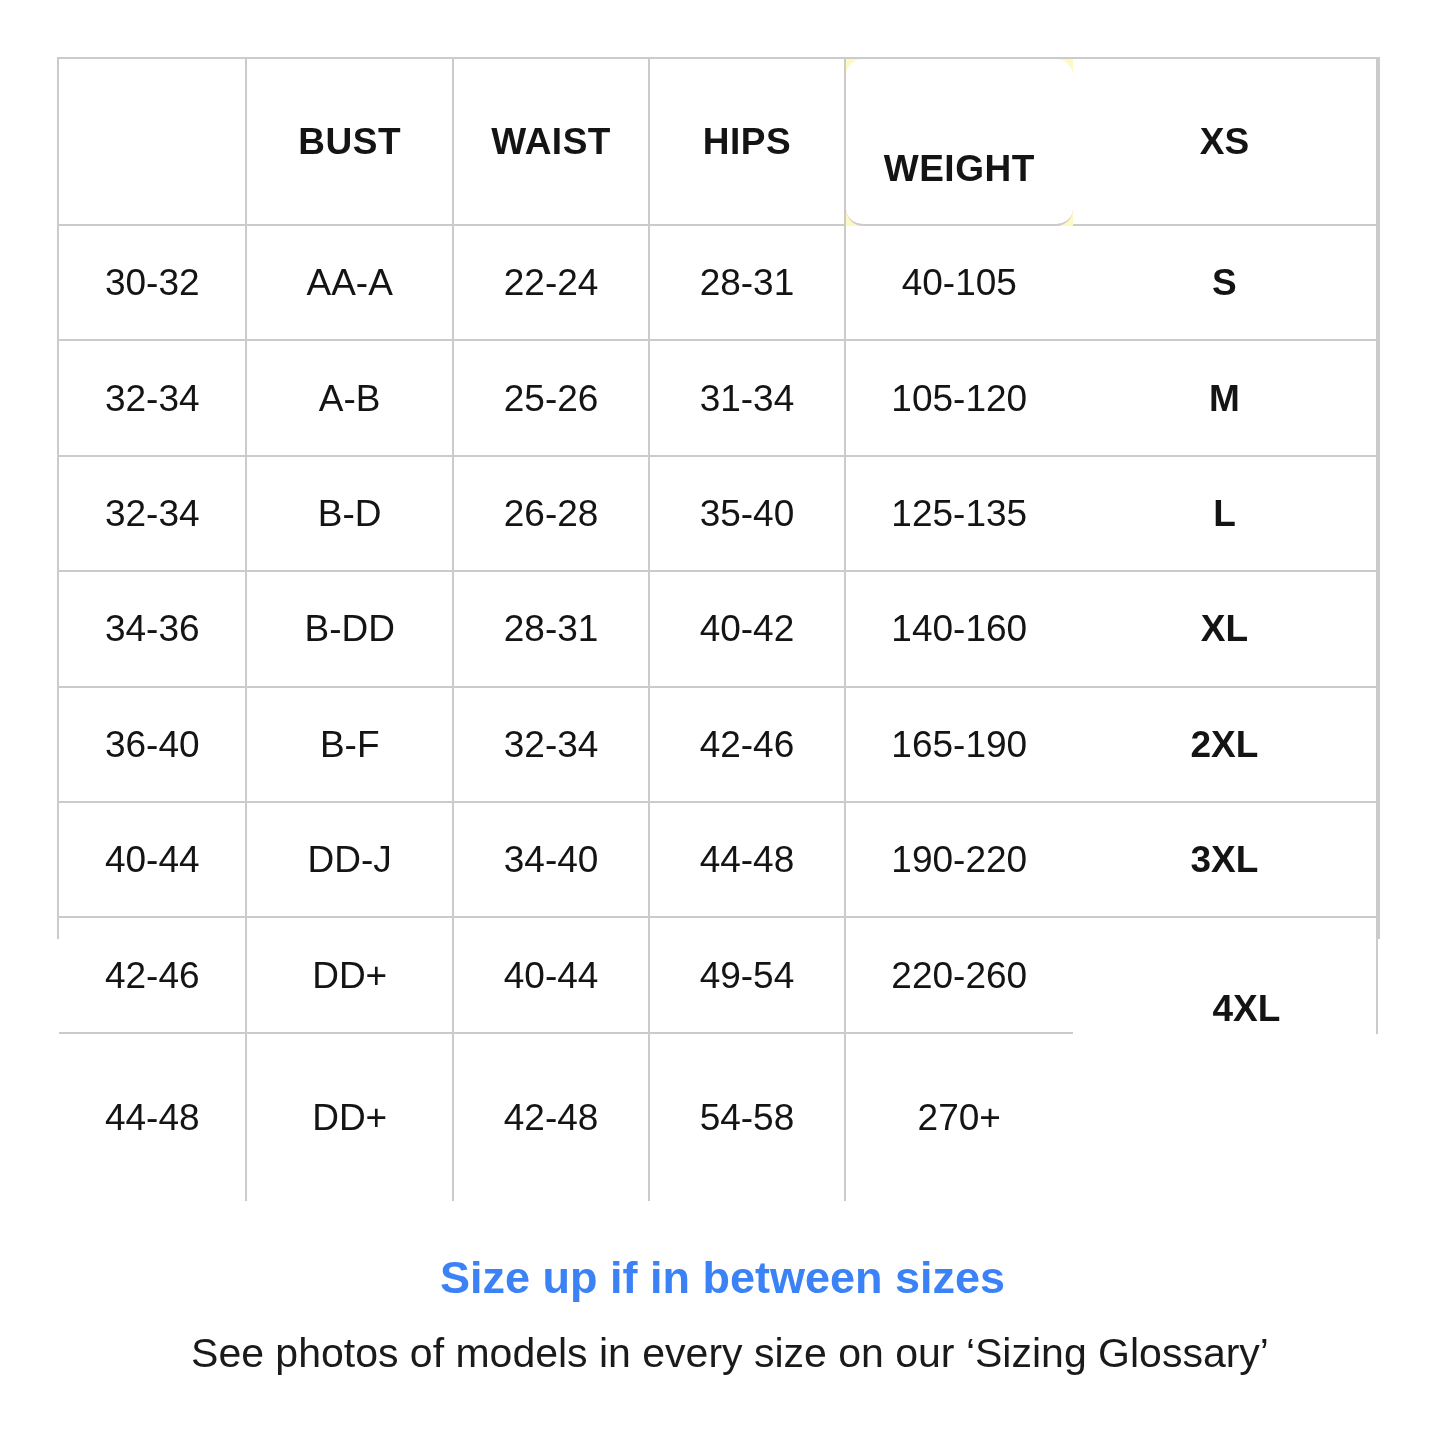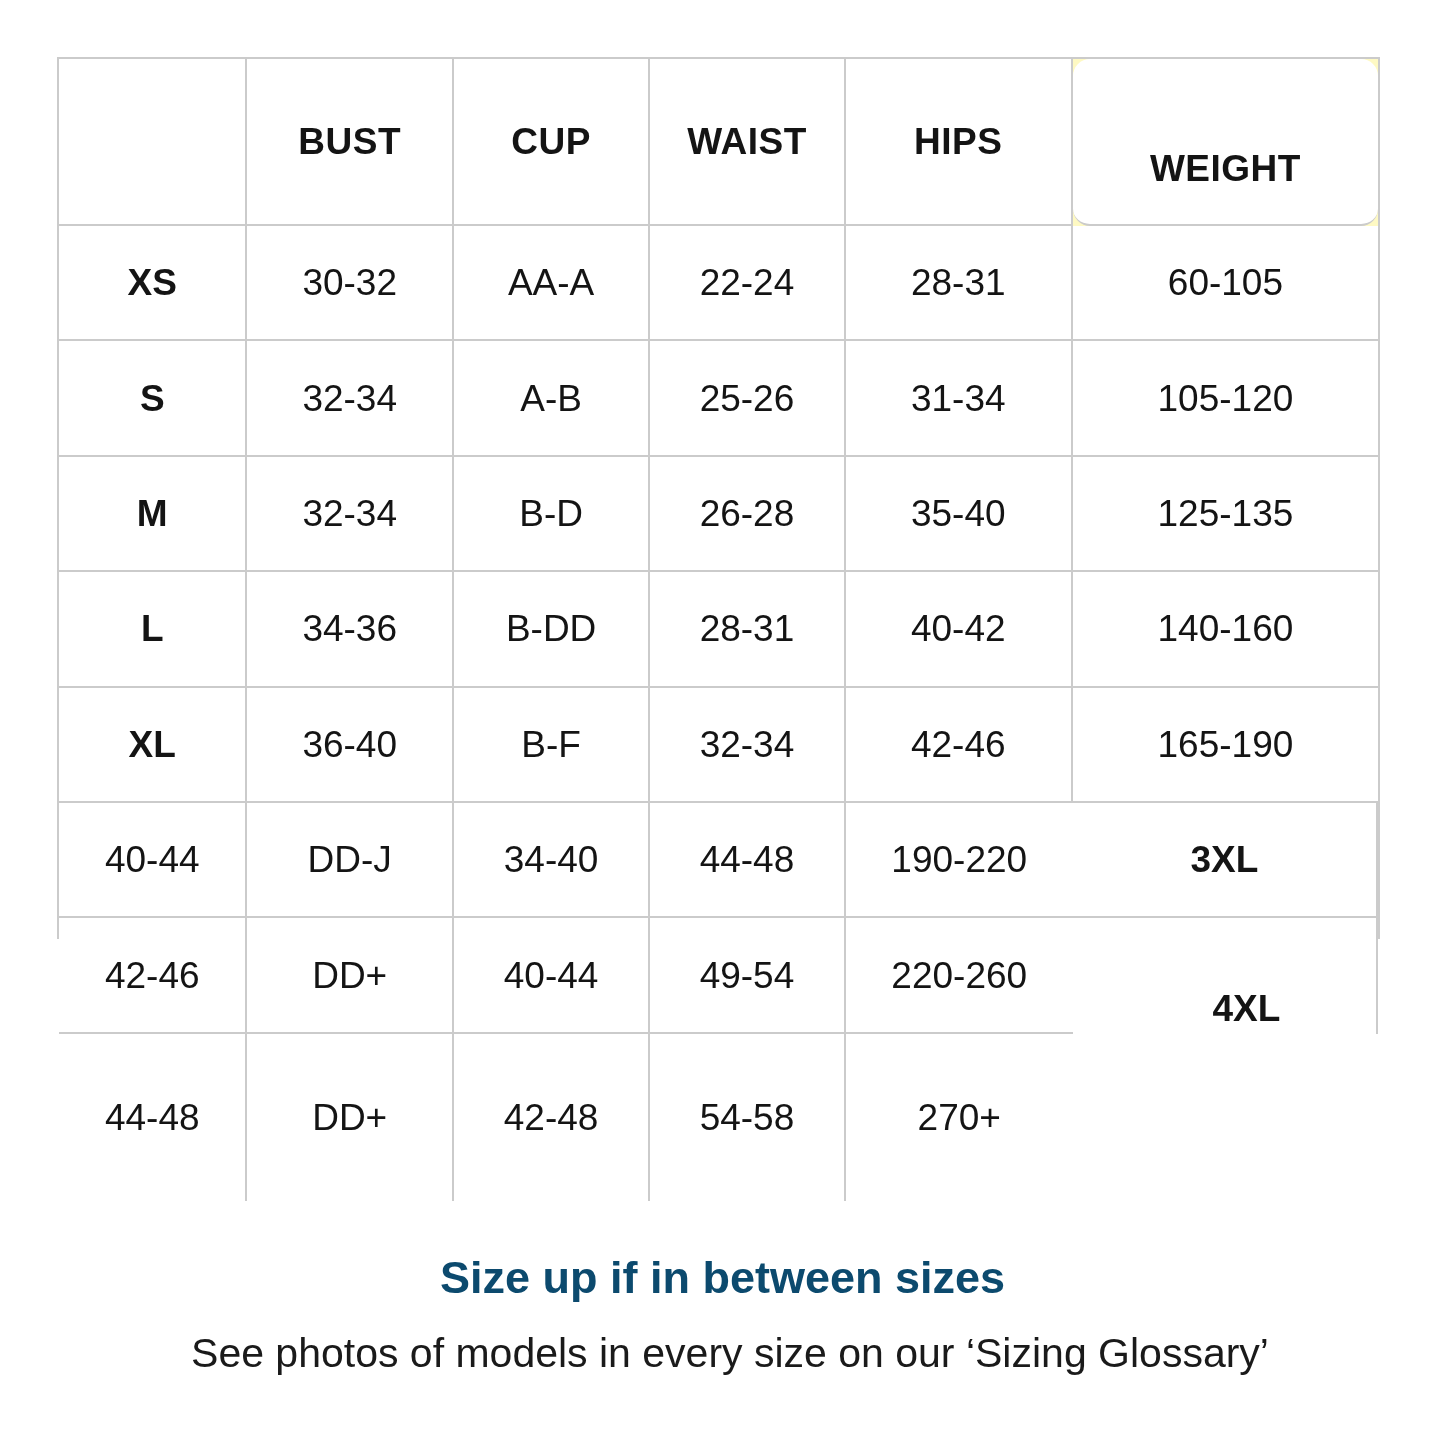--- a/index.html
+++ b/index.html
@@ -49,21 +49,21 @@
   .cell.row-label { font-weight: 700; }
   .cell.label-4xl { padding-top: 64px; padding-left: 44px; }
   .footer-bold {
     position: absolute;
     left: 0;
     right: 0;
     top: 1252px;
     text-align: center;
     font-size: 45px;
     font-weight: 700;
-    color: #0c4a6e;
+    color: #3b82f6;
     line-height: 1.15;
   }
   .footer-sub {
     position: absolute;
     left: 0;
     right: 0;
     top: 1330px;
     text-align: center;
     font-size: 41px;
     font-weight: 400;
@@ -72,30 +72,29 @@
     margin-left: 15px;
   }
 </style>
 </head>
 <body>
 
 <div class="canvas">
   <div class="size-table" id="size-table">
       <div class="cell header-cell"></div>
       <div class="cell header-cell">BUST</div>
-      <div class="cell header-cell">CUP</div>
       <div class="cell header-cell">WAIST</div>
       <div class="cell header-cell">HIPS</div>
       <div class="cell header-cell header-weight last-col">WEIGHT</div>
       <div class="cell row-label">XS</div>
       <div class="cell value-cell">30-32</div>
       <div class="cell value-cell">AA-A</div>
       <div class="cell value-cell">22-24</div>
       <div class="cell value-cell">28-31</div>
-      <div class="cell value-cell last-col">60-105</div>
+      <div class="cell value-cell last-col">40-105</div>
       <div class="cell row-label">S</div>
       <div class="cell value-cell">32-34</div>
       <div class="cell value-cell">A-B</div>
       <div class="cell value-cell">25-26</div>
       <div class="cell value-cell">31-34</div>
       <div class="cell value-cell last-col">105-120</div>
       <div class="cell row-label">M</div>
       <div class="cell value-cell">32-34</div>
       <div class="cell value-cell">B-D</div>
       <div class="cell value-cell">26-28</div>
@@ -106,20 +105,21 @@
       <div class="cell value-cell">B-DD</div>
       <div class="cell value-cell">28-31</div>
       <div class="cell value-cell">40-42</div>
       <div class="cell value-cell last-col">140-160</div>
       <div class="cell row-label">XL</div>
       <div class="cell value-cell">36-40</div>
       <div class="cell value-cell">B-F</div>
       <div class="cell value-cell">32-34</div>
       <div class="cell value-cell">42-46</div>
       <div class="cell value-cell last-col">165-190</div>
+      <div class="cell row-label">2XL</div>
       <div class="cell value-cell">40-44</div>
       <div class="cell value-cell">DD-J</div>
       <div class="cell value-cell">34-40</div>
       <div class="cell value-cell">44-48</div>
       <div class="cell value-cell last-col">190-220</div>
       <div class="cell row-label">3XL</div>
       <div class="cell value-cell">42-46</div>
       <div class="cell value-cell">DD+</div>
       <div class="cell value-cell">40-44</div>
       <div class="cell value-cell">49-54</div>

